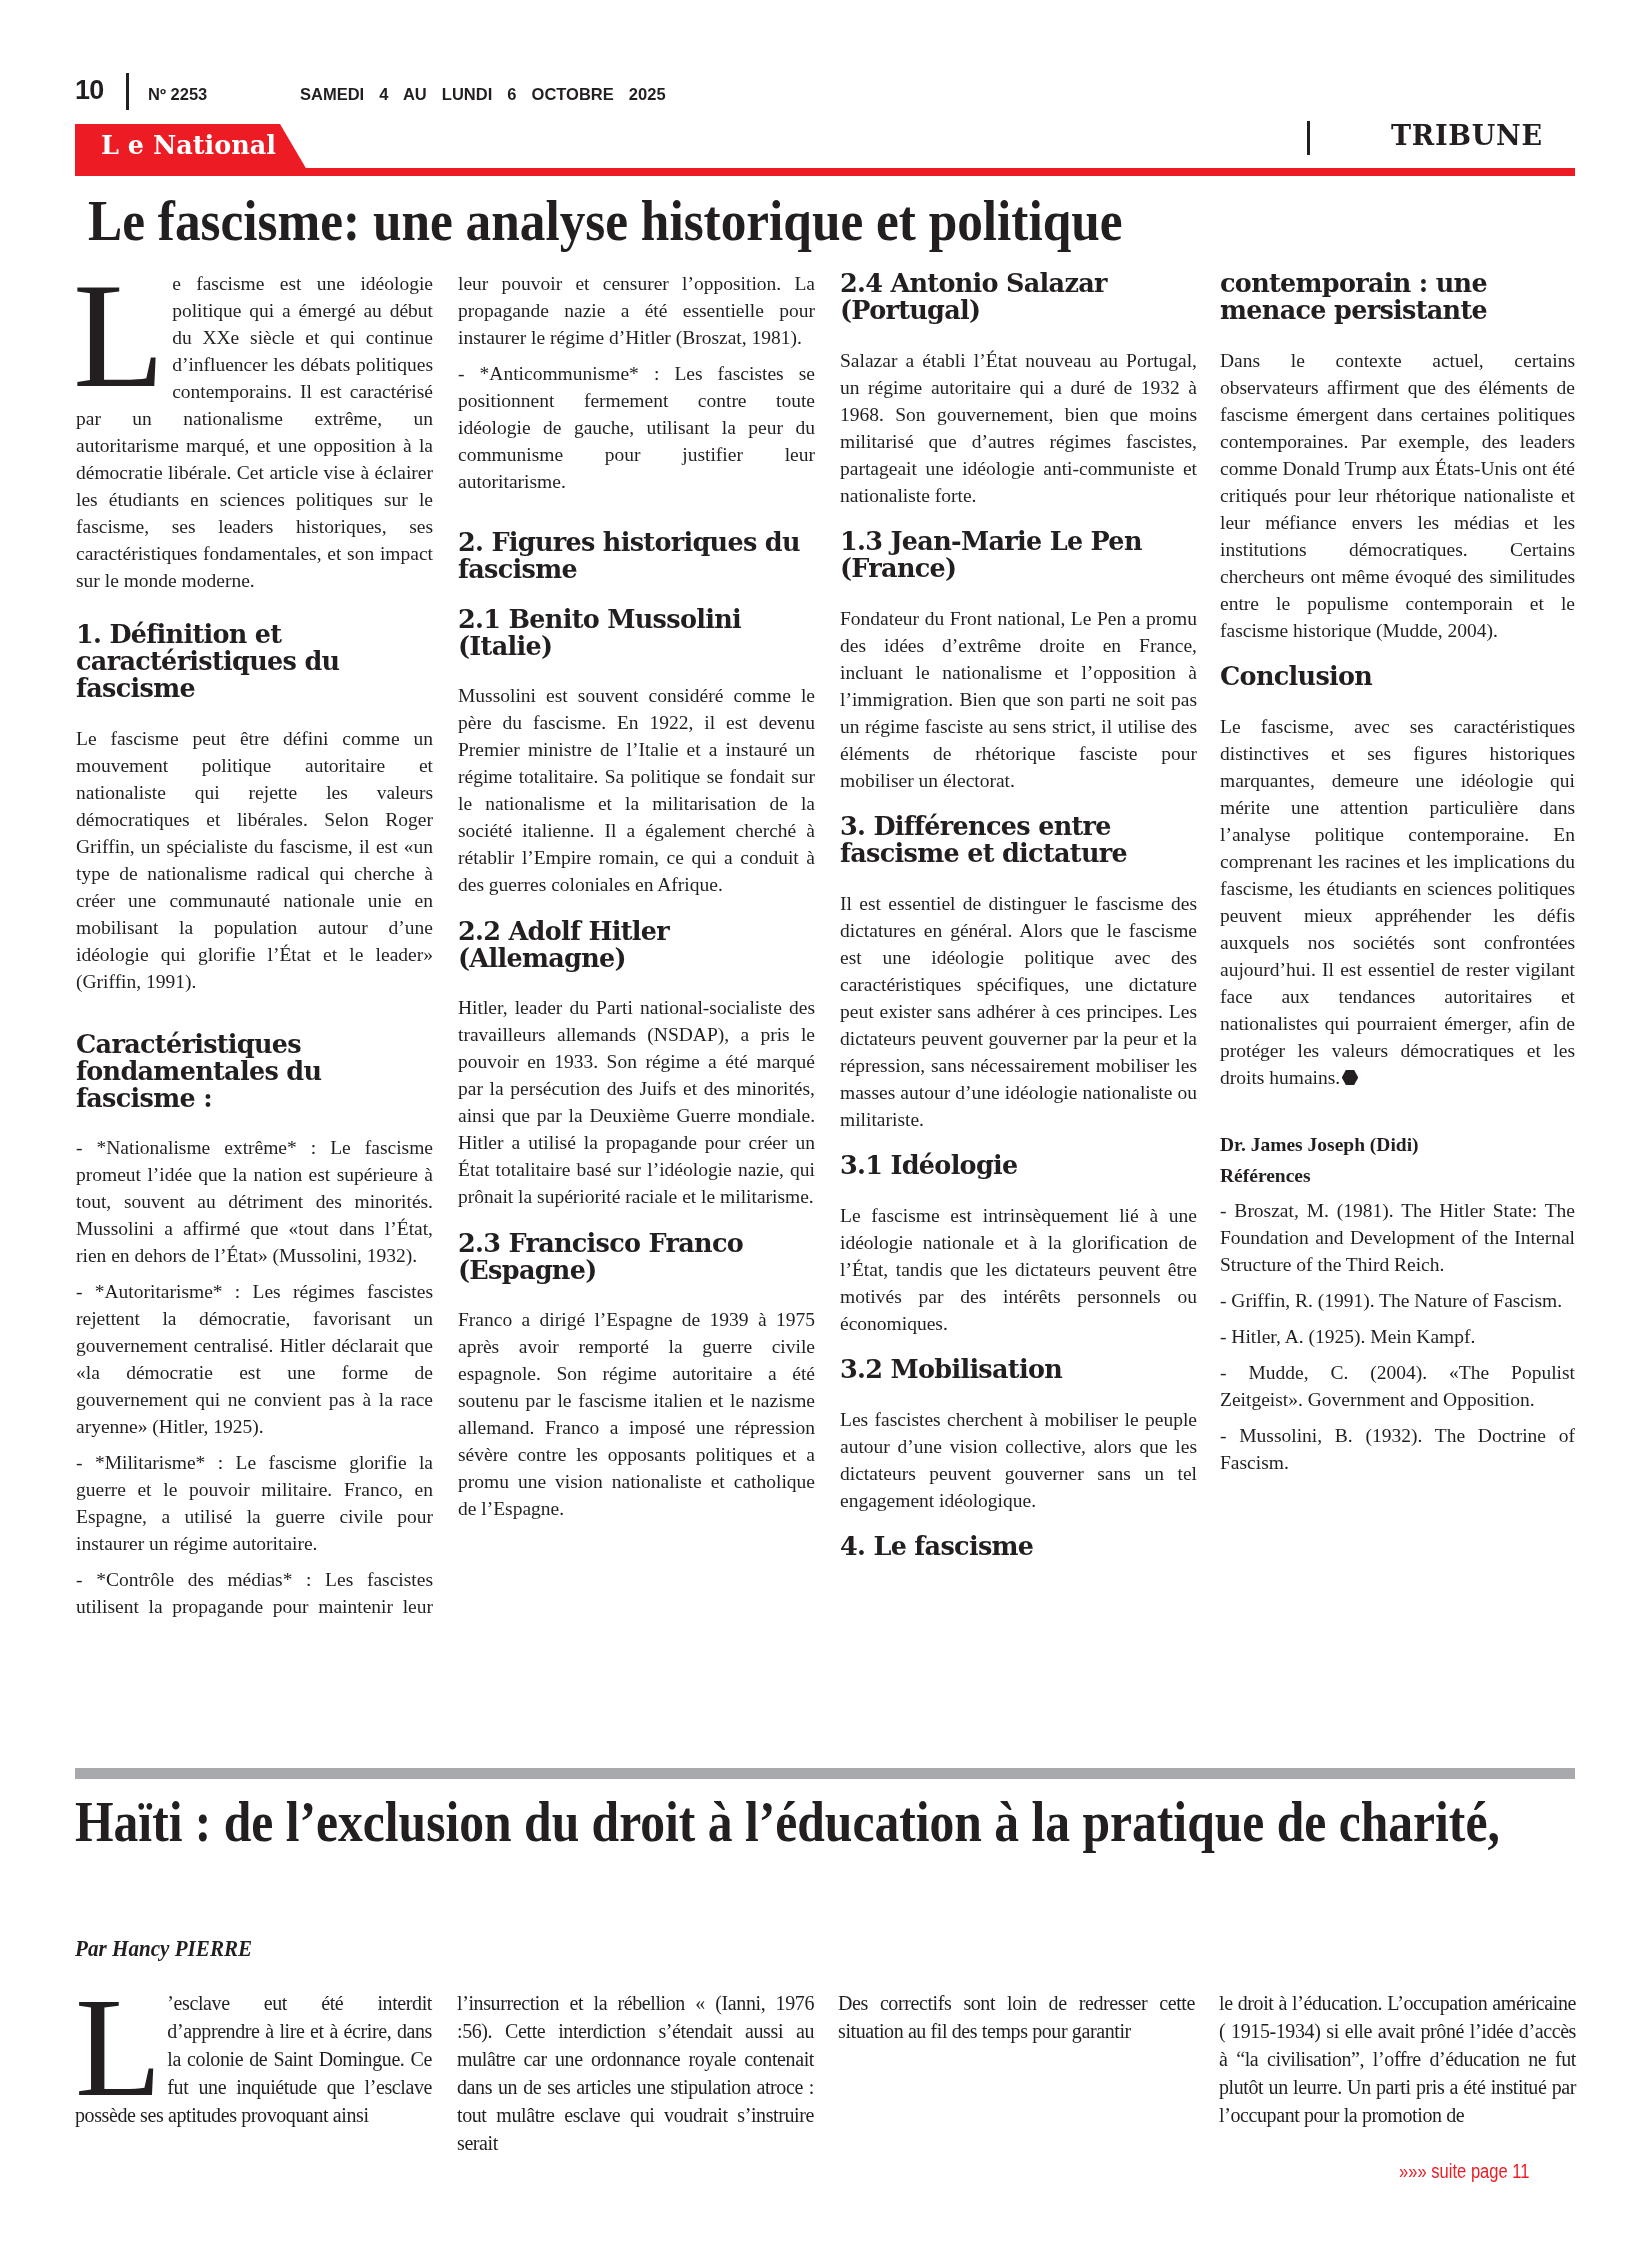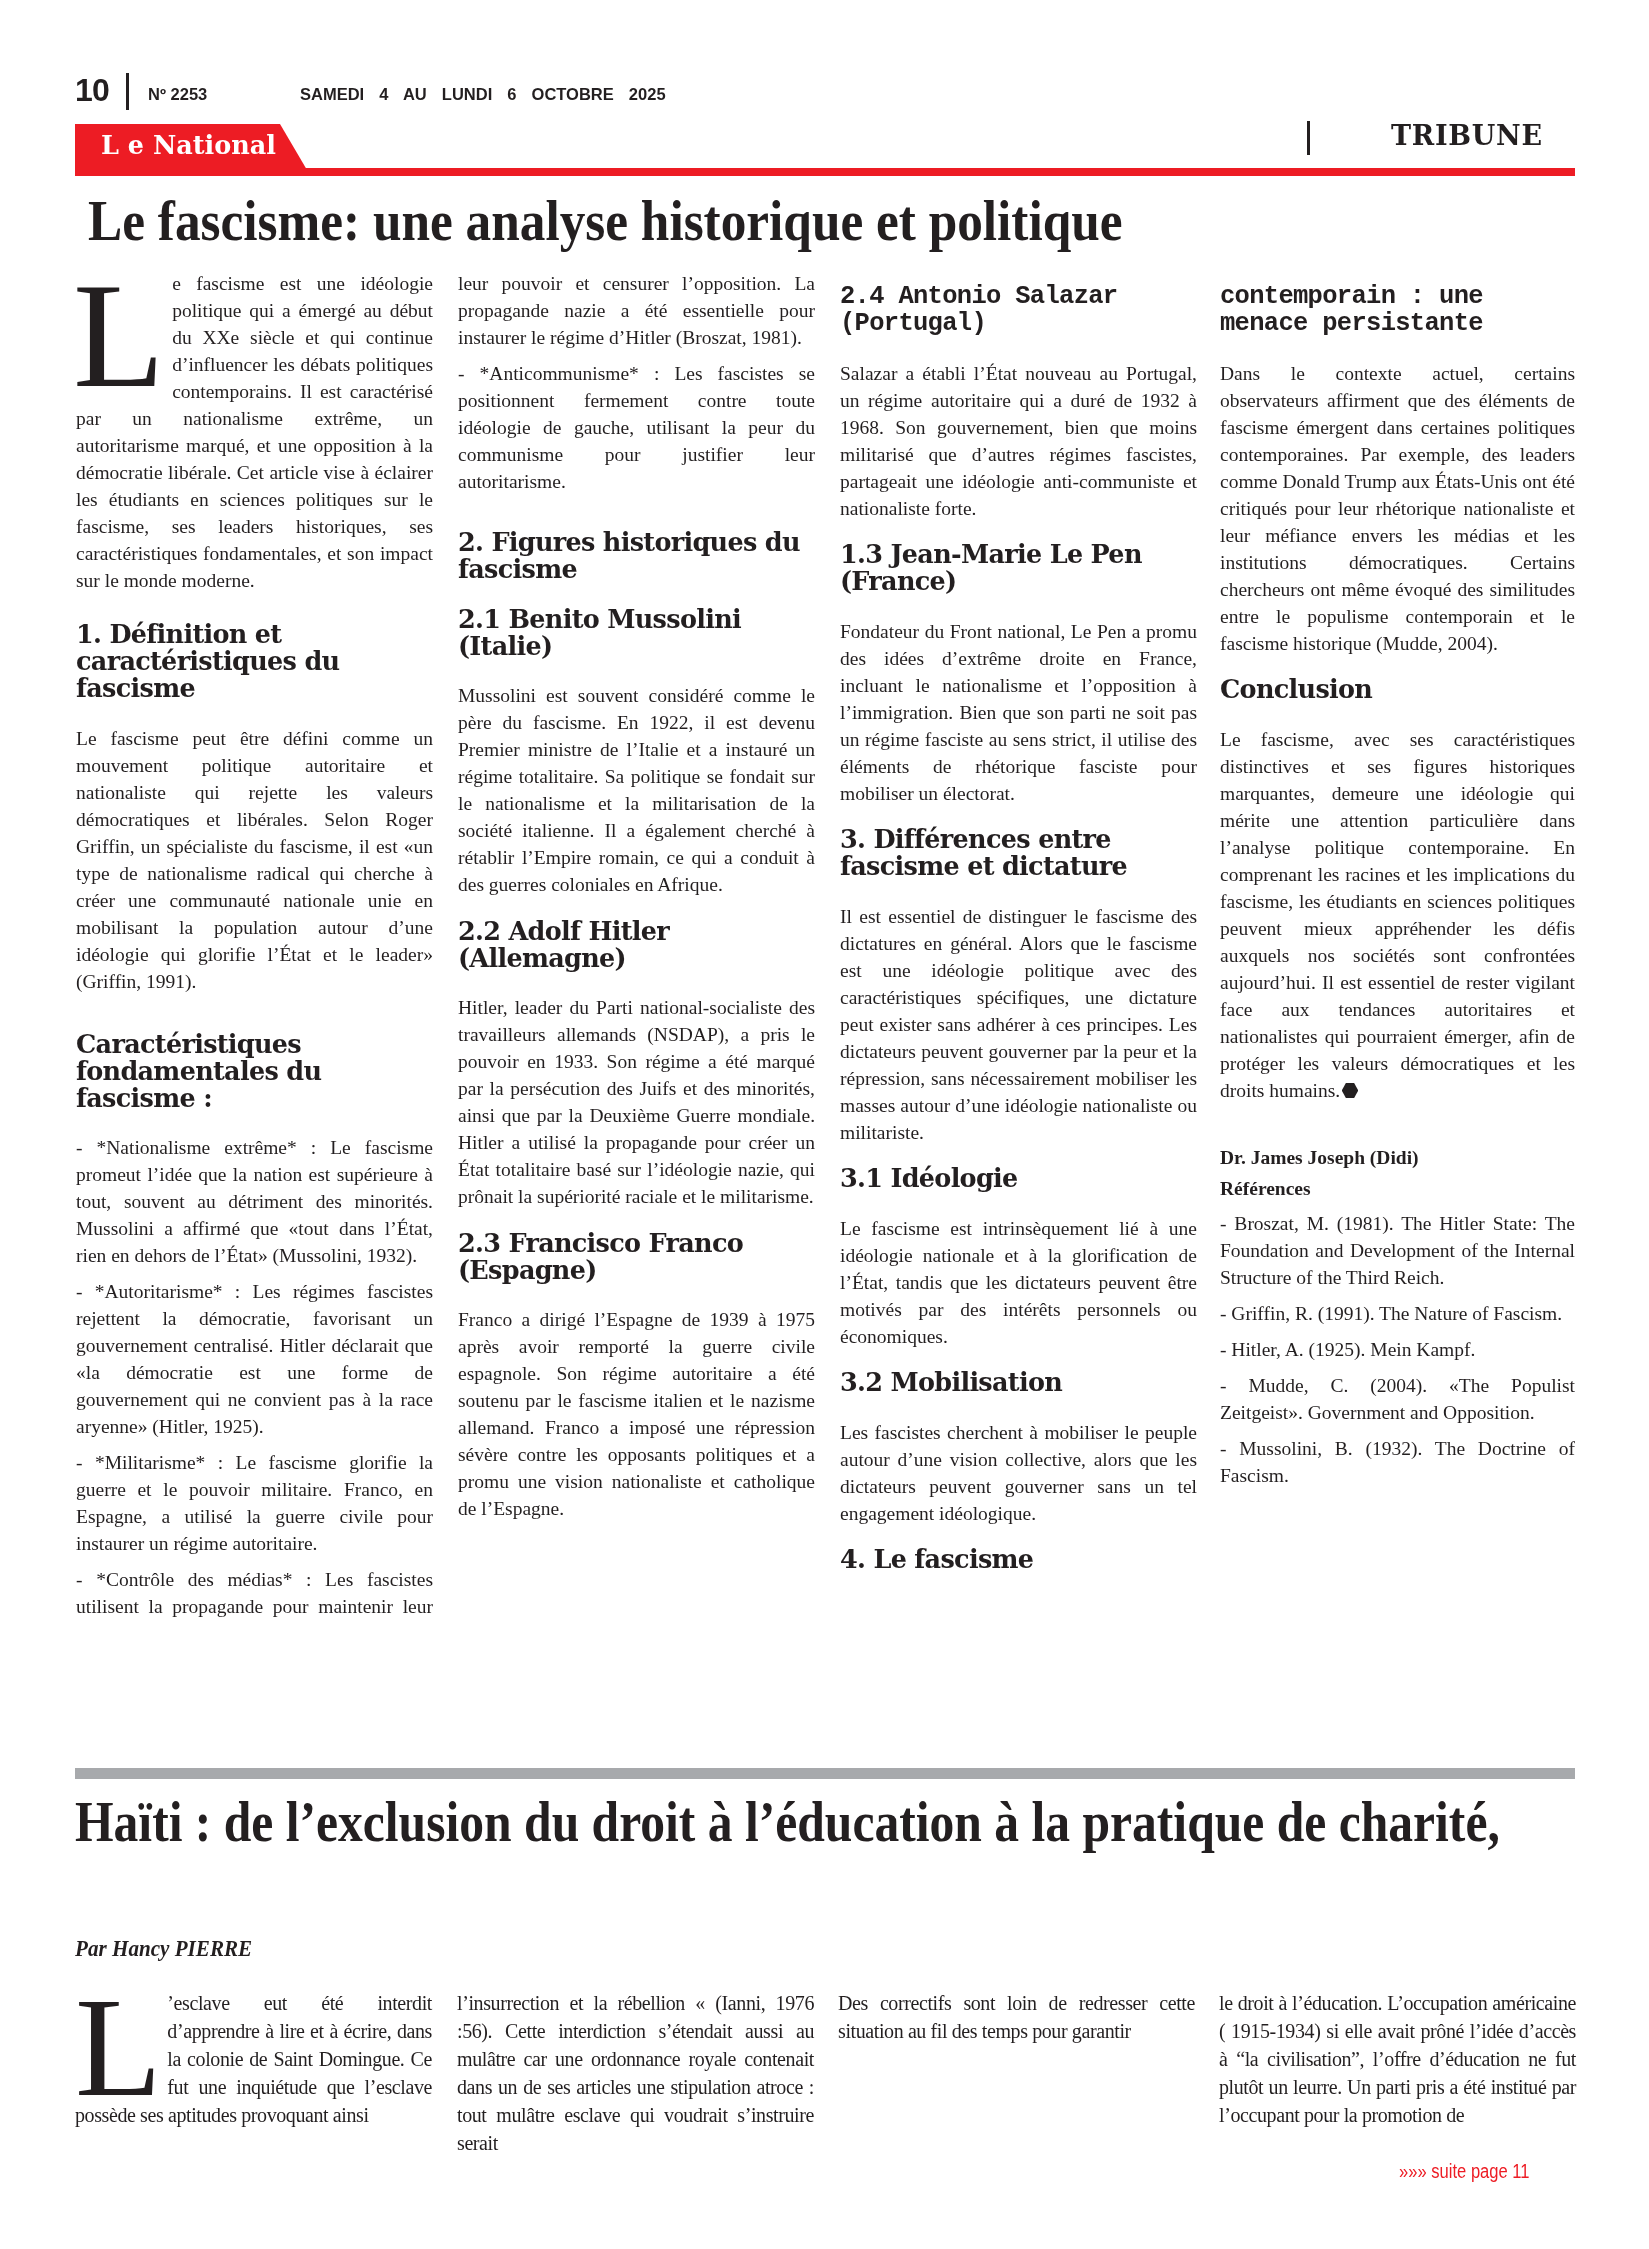--- a/index.html
+++ b/index.html
@@ -2,42 +2,42 @@
 <html style="font-size:12px"><head>
 <meta charset="utf-8">
 <style>
   * { box-sizing: border-box; margin: 0; padding: 0; }
   html, body { width: 1650px; height: 2250px; background: #ffffff; overflow: hidden; }
   body { position: relative; font-family: "Liberation Serif", "DejaVu Serif", serif; color: #231f20; }
 
   .abs { position: absolute; }
 
   
-  .page-num { left: 75px; top: 73px; font-family: "Liberation Sans", "DejaVu Sans", sans-serif; font-weight: bold; font-size: 32px; line-height: 34px; letter-spacing: -0.7px; }
+  .page-num { left: 75px; top: 73px; font-family: "Liberation Sans", "DejaVu Sans", sans-serif; font-weight: bold; font-size: 27px; line-height: 34px; letter-spacing: -0.7px; }
   .page-sep { left: 126px; top: 73px; width: 3px; height: 37px; background: #231f20; }
   .issue-no { left: 148px; top: 85px; font-family: "Liberation Sans", "DejaVu Sans", sans-serif; font-weight: bold; font-size: 16.5px; letter-spacing: 0px; }
   .issue-date { left: 300px; top: 85px; font-family: "Liberation Sans", "DejaVu Sans", sans-serif; font-weight: bold; font-size: 16.5px; word-spacing: 10.5px; }
   .brand-tab { left: 75px; top: 124px; width: 232px; height: 46px; background: #ed1c24; clip-path: polygon(0 0, 205px 0, 232px 46px, 0 46px); }
   .brand-label { left: 101px; top: 130px; color: #ffffff; font-family: "DejaVu Serif", serif; font-weight: bold; font-size: 25.5px; letter-spacing: 0px; text-align: center; }
   .red-rule { left: 75px; top: 168px; width: 1500px; height: 8.2px; background: #ed1c24; }
   .section-sep { left: 1307px; top: 121px; width: 3px; height: 34px; background: #231f20; }
   .section-label { left: 1391px; top: 120px; font-family: "DejaVu Serif", serif; font-weight: bold; font-size: 27px; letter-spacing: 0.7px; }
 
   
   .main-title { left: 88px; top: 187px; font-family: "Liberation Serif", serif; font-weight: bold; font-size: 57px; line-height: 67px; transform: scaleX(0.9); transform-origin: left top; white-space: nowrap; }
 
   
   .col { position: absolute; top: 270px; width: 357px; }
   .col1 { left: 76px; }
   .col2 { left: 458px; }
   .col3 { left: 840px; }
   .col4 { left: 1220px; width: 355px; }
   .col p { font-size: 19.5px; line-height: 27px; text-align: justify; margin-bottom: 9px; hyphens: none; }
   .col h2 { font-family: "DejaVu Serif", serif; font-weight: bold; font-size: 25.5px; line-height: 27px; letter-spacing: -0.7px; margin: 19.5px 0 22.5px 0; }
-  .col h2.first { margin-top: 13px; font-family: Liberation Mono, monospace; }
+  .col h2.first { margin-top: 0; }
   .dropcap { float: left; font-size: 150px; line-height: 112px; height: 112px; margin: 9px 7.5px 0 -3px; font-family: "Liberation Serif", serif; }
   .byline { font-weight: bold; font-size: 19.5px; margin: 43px 0 9px 0; }
   .ref-head { font-weight: bold; font-size: 19.5px; margin-bottom: 10.5px; }
   .end-mark { display: inline-block; width: 16.5px; height: 15px; background: #231f20; clip-path: polygon(25% 0, 75% 0, 100% 50%, 75% 100%, 25% 100%, 0 50%); vertical-align: -1.5px; margin-left: 1.5px; }
 
   
   .grey-rule { left: 75px; top: 1768px; width: 1500px; height: 11.2px; background: #a7a9ac; }
   .title2 { left: 75px; top: 1789px; width: 1725px; font-family: "Liberation Serif", serif; font-weight: bold; font-size: 57px; line-height: 66px; transform: scaleX(0.87); transform-origin: left top; }
   .author2 { left: 75px; top: 1935px; font-family: "Liberation Serif", serif; font-weight: bold; font-style: italic; font-size: 24px; transform: scaleX(0.88); transform-origin: left top; }
   .bcol { position: absolute; top: 1989px; width: 357px; }

